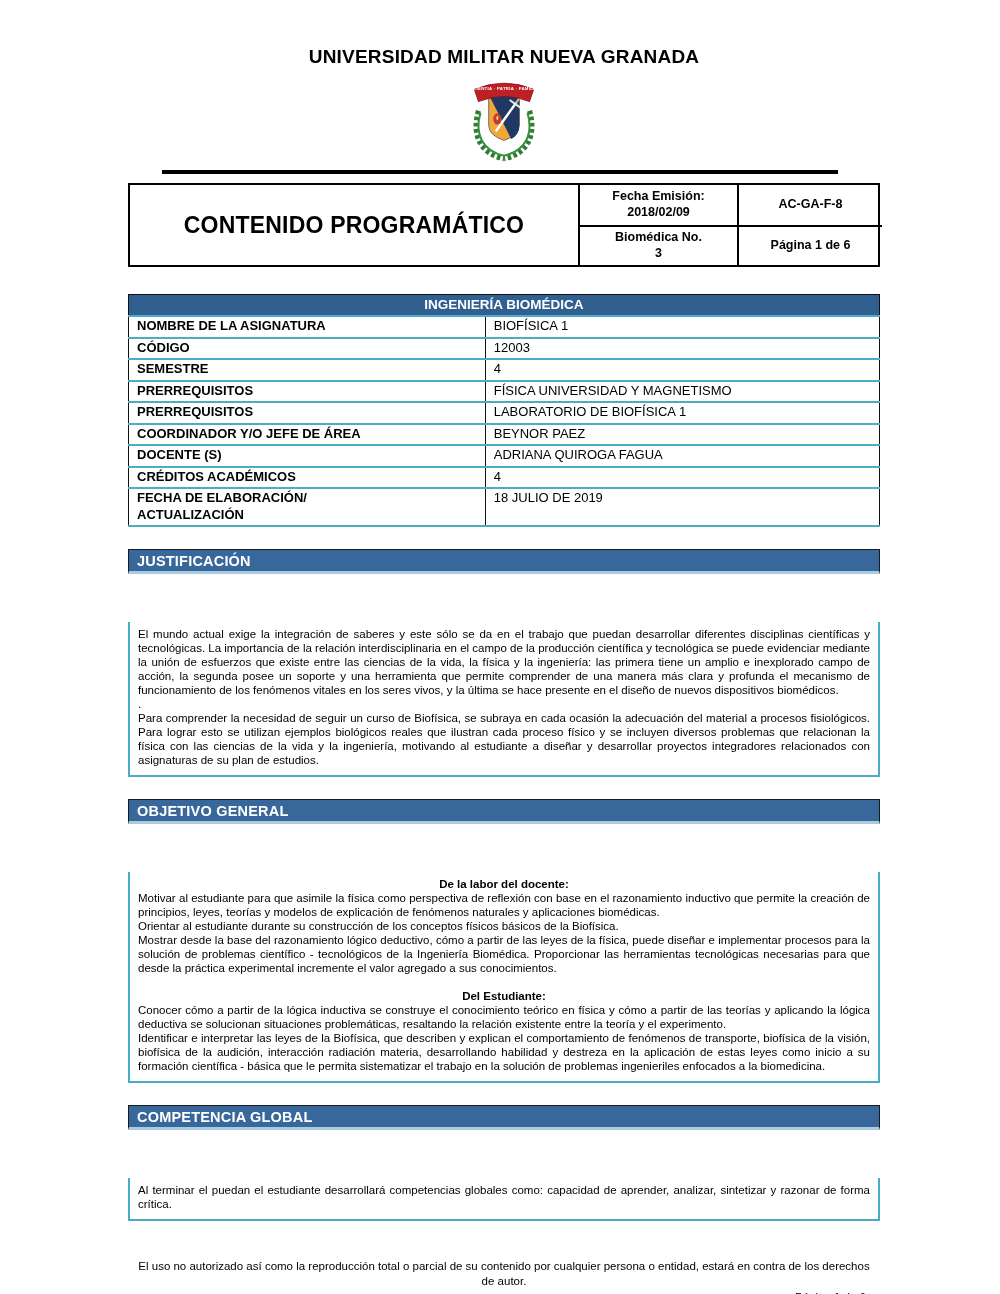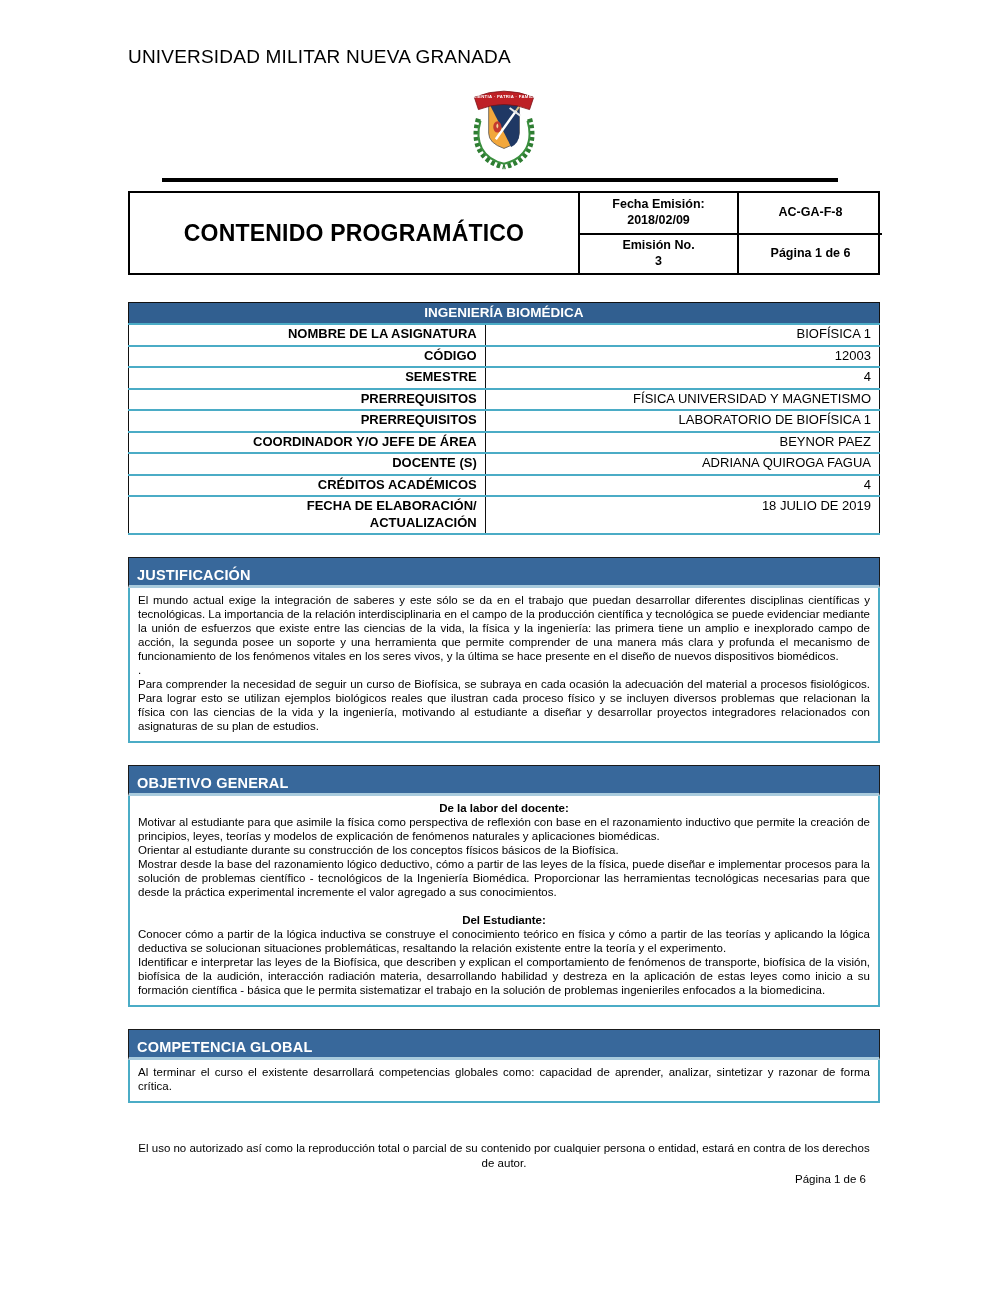--- a/index.html
+++ b/index.html
@@ -12,25 +12,25 @@
     background: #ffffff;
     font-family: "Liberation Sans", sans-serif;
     color: #000;
     padding-top: 46px;
     overflow: hidden;
   }
   .content { width: 752px; margin-left: 128px; }
 
   
   .uni-title {
-    text-align: left;
+    text-align: center;
     font-size: 19px;
-    font-weight: normal;
+    font-weight: bold;
     letter-spacing: 0.2px;
-    margin-bottom: 16px;
+    margin-bottom: 8px;
   }
   .logo-wrap { text-align: center; height: 92px; }
   .logo-wrap svg { display: inline-block; }
   .header-rule {
     height: 4px;
     background: #000;
     width: 676px;
     margin: 2px 0 0 34px;
   }
 
@@ -76,43 +76,43 @@
   }
   .course-table td {
     font-size: 13px;
     line-height: 16.5px;
     padding: 1px 8px 2px;
     vertical-align: top;
     border-left: 1px solid #111;
     border-right: 1px solid #111;
     border-top: 2px solid #4BACC6;
     border-bottom: 2px solid #4BACC6;
-    text-align: right;
   }
   .course-table td.lbl { font-weight: bold; width: 47.5%; white-space: pre-line; }
 
   
   .doc-section { margin-top: 22px; width: 752px; }
   .band {
     background: #38689B;
     color: #fff;
     font-size: 14.5px;
     font-weight: bold;
-    padding: 9px 8px 2px;
+    padding: 3px 8px 2px;
     border: 1px solid #1a1a1a;
     border-bottom: 3px solid #A9CBDD;
     letter-spacing: 0.2px;
   }
   .sec-body {
     border: 2px solid #4BACC6;
     border-top: none;
     padding: 5px 8px 8px;
     font-size: 11.5px;
     line-height: 14px;
     text-align: justify;
+    margin-top: 48px;
   }
   .para { margin: 0; }
   .para.bold { font-weight: bold; text-align: center; }
   .para.blank { height: 14px; }
 
   
   .doc-footer { margin-top: 38px; width: 752px; }
   .footer-note {
     text-align: center;
     font-size: 11.5px;
@@ -160,21 +160,21 @@
     </header>
 
     <div class="title-block">
       <div class="tb-cell tb-doc-title">CONTENIDO PROGRAMÁTICO</div>
       <div class="tb-cell tb-c2">
         <span>Fecha Emisión:</span>
         <span>2018/02/09</span>
       </div>
       <div class="tb-cell tb-c2">AC-GA-F-8</div>
       <div class="tb-cell tb-c2 tb-r2">
-        <span>Emisión No.</span>
+        <span>Biomédica No.</span>
         <span>3</span>
       </div>
       <div class="tb-cell tb-c2 tb-r2">Página 1 de 6</div>
     </div>
 
     <table class="course-table">
       <thead>
         <tr>
           <th class="table-head" colspan="2">INGENIERÍA BIOMÉDICA</th>
         </tr>
@@ -238,21 +238,21 @@
             <p class="para">Mostrar desde la base del razonamiento lógico deductivo, cómo a partir de las leyes de la física, puede diseñar e implementar procesos para la solución de problemas científico - tecnológicos de la Ingeniería Biomédica. Proporcionar las herramientas tecnológicas necesarias para que desde la práctica experimental incremente el valor agregado a sus conocimientos.</p>
             <p class="para blank">&nbsp;</p>
             <p class="para bold">Del Estudiante:</p>
             <p class="para">Conocer cómo a partir de la lógica inductiva se construye el conocimiento teórico en física y cómo a partir de las teorías y aplicando la lógica deductiva se solucionan situaciones problemáticas, resaltando la relación existente entre la teoría y el experimento.</p>
             <p class="para">Identificar e interpretar las leyes de la Biofísica, que describen y explican el comportamiento de fenómenos de transporte, biofísica de la visión, biofísica de la audición, interacción radiación materia, desarrollando habilidad y destreza en la aplicación de estas leyes como inicio a su formación científica - básica que le permita sistematizar el trabajo en la solución de problemas ingenieriles enfocados a la biomedicina.</p>
           </div>
         </section>
         <section class="doc-section">
           <div class="band">COMPETENCIA GLOBAL</div>
           <div class="sec-body">
-            <p class="para">Al terminar el curso el existente desarrollará competencias globales como: capacidad de aprender, analizar, sintetizar y razonar de forma crítica.</p>
+            <p class="para">Al terminar el puedan el estudiante desarrollará competencias globales como: capacidad de aprender, analizar, sintetizar y razonar de forma crítica.</p>
           </div>
         </section>
       </div>
 
     <footer class="doc-footer">
       <p class="footer-note">El uso no autorizado así como la reproducción total o parcial de su contenido por cualquier persona o entidad, estará en contra de los derechos de autor.</p>
       <p class="page-number">Página 1 de 6</p>
     </footer>
 
   </div>

